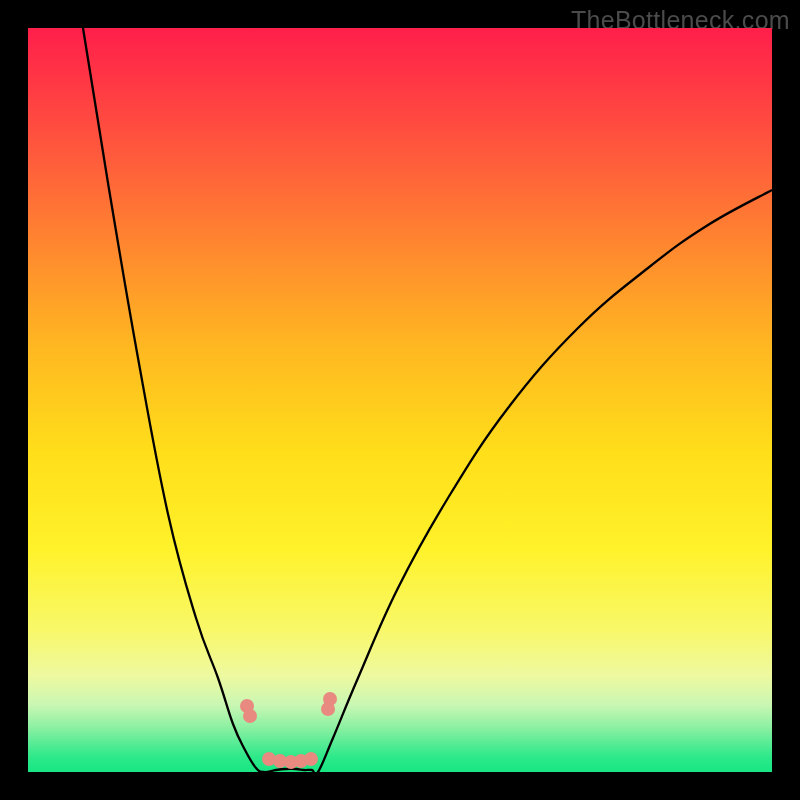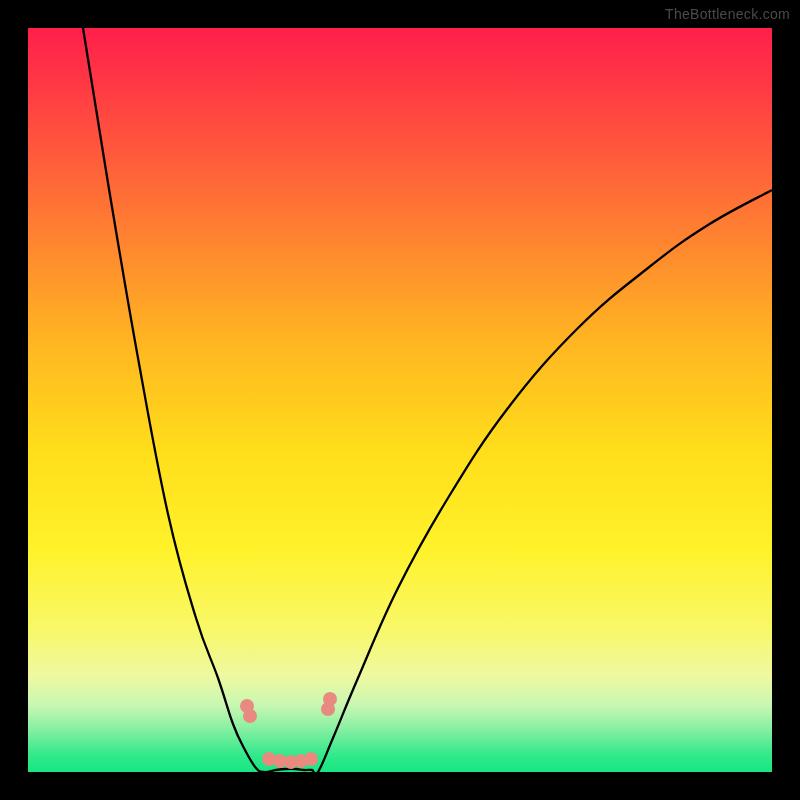--- a/index.html
+++ b/index.html
@@ -38,21 +38,21 @@
       #4feb93 96.5%,
       #2de989 98%,
       #17e683 100%
     );
   }
   .watermark {
     position: absolute;
     right: 10px;
     top: 6px;
     color: #4b4b4b;
-    font-size: 14px;
+    font-size: 25px;
     letter-spacing: 0.3px;
     font-weight: 500;
     user-select: none;
   }
   svg.curve {
     position: absolute;
     left: 0;
     top: 0;
     width: 744px;
     height: 744px;

